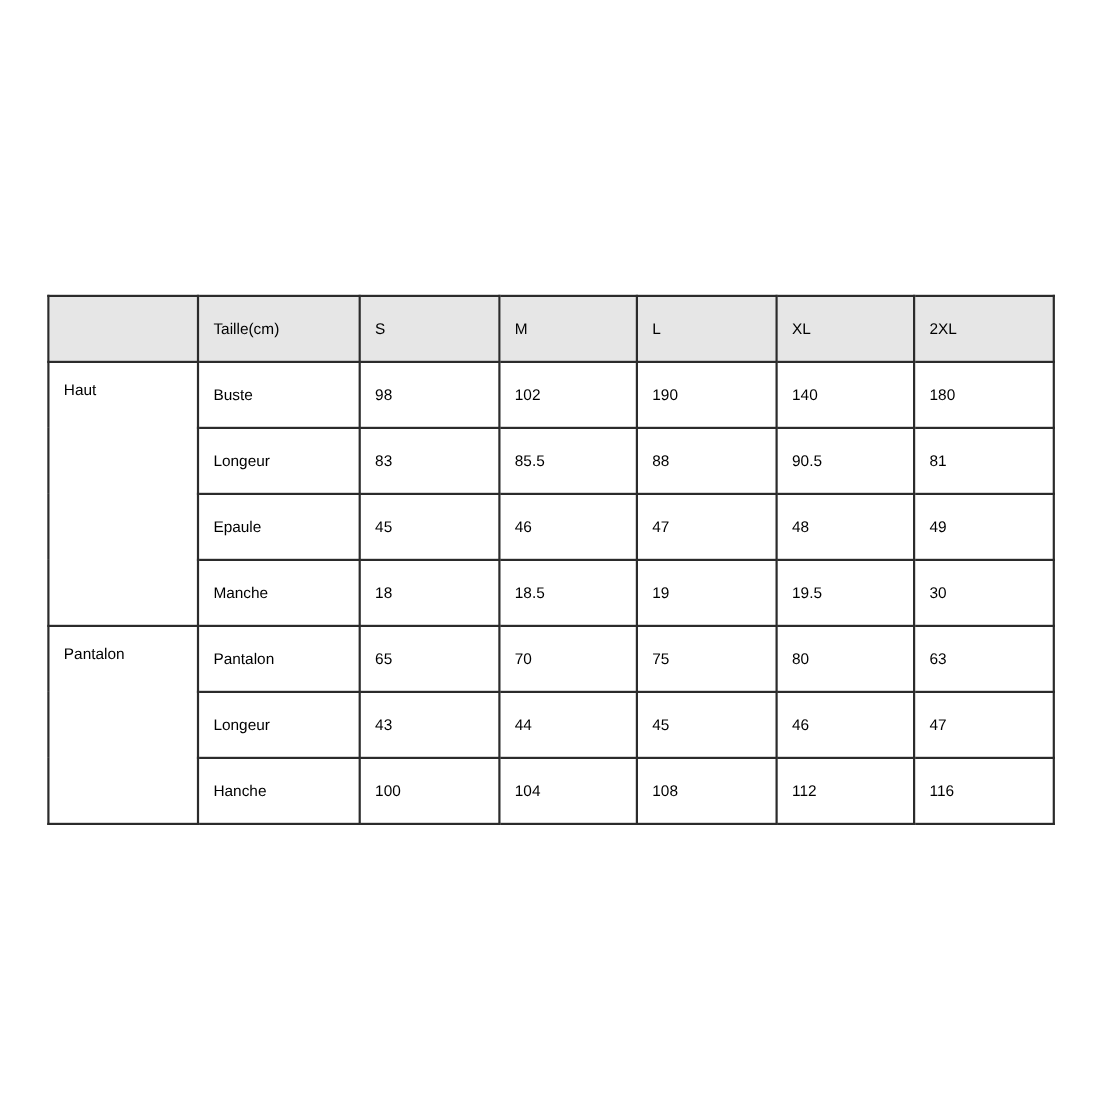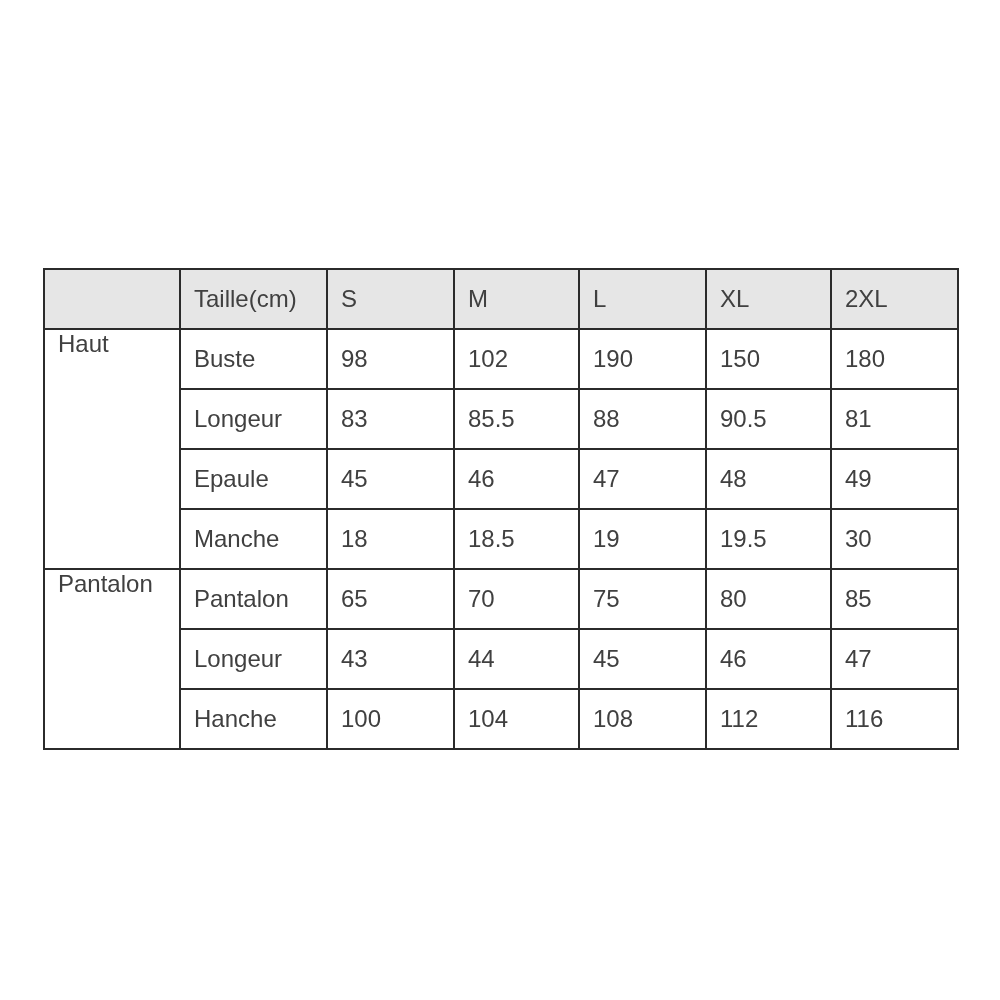--- a/index.html
+++ b/index.html
@@ -18,40 +18,41 @@
   }
   .table-wrap {
     position: absolute;
     left: 43px;
     top: 268px;
   }
   table.size-chart {
     border-collapse: collapse;
     table-layout: fixed;
     width: 914px;
-    font-size: 24px;
-    color: #404040;
+    font-size: 14px;
+    color: #000000;
   }
   table.size-chart th,
   table.size-chart td {
     border: 2px solid #2b2b2b;
     height: 60px;
     box-sizing: border-box;
     padding: 0 4px 0 13px;
     text-align: left;
     vertical-align: middle;
     font-weight: 400;
     white-space: nowrap;
     overflow: hidden;
   }
   table.size-chart th {
     background: #e6e6e6;
   }
   table.size-chart td.group-cell {
     vertical-align: top;
+    padding-top: 16px;
     background: #ffffff;
   }
 </style>
 </head>
 <body>
 
 <div class="page">
   <div class="table-wrap">
     <table class="size-chart">
       <colgroup>
@@ -74,21 +75,21 @@
         <th>XL</th>
         <th>2XL</th>
       </tr>
 
       <tr>
         <td class="group-cell" rowspan="4">Haut</td>
         <td>Buste</td>
         <td>98</td>
         <td>102</td>
         <td>190</td>
-        <td>150</td>
+        <td>140</td>
         <td>180</td>
       </tr>
 
       <tr>
         <td>Longeur</td>
         <td>83</td>
         <td>85.5</td>
         <td>88</td>
         <td>90.5</td>
         <td>81</td>
@@ -112,21 +113,21 @@
         <td>30</td>
       </tr>
 
       <tr>
         <td class="group-cell" rowspan="3">Pantalon</td>
         <td>Pantalon</td>
         <td>65</td>
         <td>70</td>
         <td>75</td>
         <td>80</td>
-        <td>85</td>
+        <td>63</td>
       </tr>
 
       <tr>
         <td>Longeur</td>
         <td>43</td>
         <td>44</td>
         <td>45</td>
         <td>46</td>
         <td>47</td>
       </tr>

